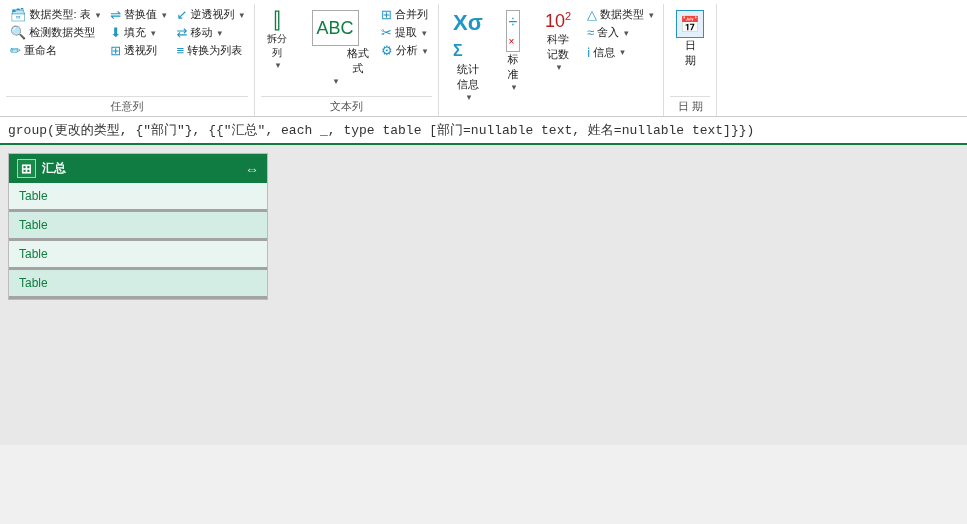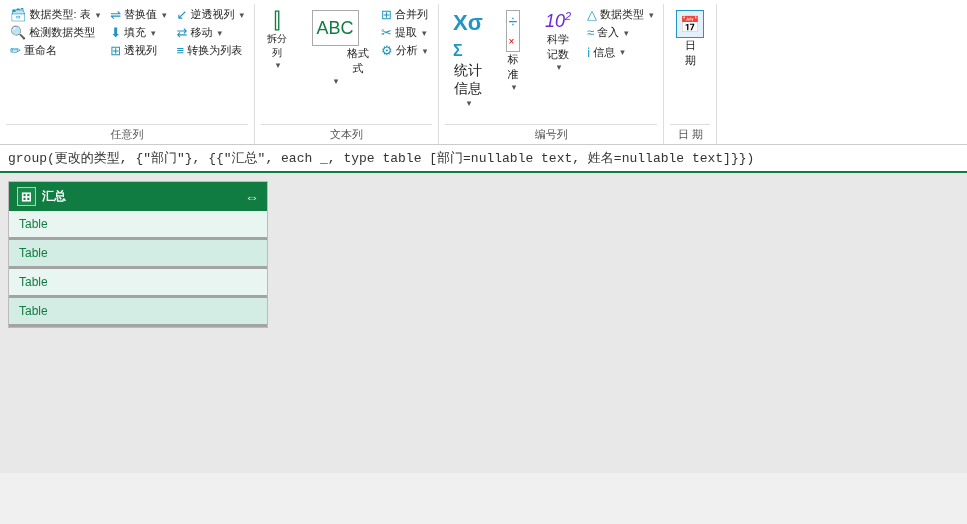--- a/index.html
+++ b/index.html
@@ -26,21 +26,21 @@
       border-right: 1px solid #ddd;
       padding: 2px 6px 0 6px;
       min-width: 60px;
     }
 
     .ribbon-group-title {
       font-size: 11px;
       color: #555;
       text-align: center;
       border-top: 1px solid #ddd;
-      margin-top: 12px;
+      margin-top: 6px;
       padding: 2px 0;
     }
 
     .ribbon-group-content {
       display: flex;
       flex-direction: row;
       align-items: flex-start;
       gap: 2px;
       flex: 1;
     }
@@ -235,30 +235,30 @@
           </div>
         </div>
       </div>
       <div class="ribbon-group-title">文本列</div>
     </div>
 
     <div class="ribbon-group">
       <div class="ribbon-group-content">
         <div class="ribbon-btn-large" style="min-width:46px;">
           <span style="font-size:22px; color:#2196c4; font-weight:bold;">Χσ<br><span style="font-size:16px;">Σ</span></span>
-          <span style="font-size:14px; text-align:center;">统计<br>信息</span>
+          <span style="font-size:11px; text-align:center;">统计<br>信息</span>
           <span class="dropdown-arrow">▾</span>
         </div>
         <div class="ribbon-btn-large" style="min-width:40px;">
           <span style="font-size:16px; color:#2196c4; border:1px solid #aaa; padding:2px;">÷<br><span style="font-size:10px; color:#c00;">×</span></span>
           <span style="font-size:11px; text-align:center;">标<br>准</span>
           <span class="dropdown-arrow">▾</span>
         </div>
         <div class="ribbon-btn-large" style="min-width:46px;">
-          <span style="font-size:18px; color:#6d28d9;font-style:italic;">10<sup style="font-size:11px;">2</sup></span>
+          <span style="font-size:18px; color:#b91c1c;">10<sup style="font-size:11px;">2</sup></span>
           <span style="font-size:11px; text-align:center;">科学<br>记数</span>
           <span class="dropdown-arrow">▾</span>
         </div>
         <div class="ribbon-col">
           <div class="ribbon-btn-small">
             <span class="icon-small">△</span>
             <span>数据类型</span>
             <span class="dropdown-arrow">▾</span>
           </div>
           <div class="ribbon-btn-small">
@@ -266,21 +266,20 @@
             <span>舍入</span>
             <span class="dropdown-arrow">▾</span>
           </div>
           <div class="ribbon-btn-small">
             <span class="icon-small">ℹ</span>
             <span>信息</span>
             <span class="dropdown-arrow">▾</span>
           </div>
         </div>
       </div>
-      <div class="ribbon-group-title">编号列</div>
     </div>
 
     <div class="ribbon-group" style="min-width:50px;">
       <div class="ribbon-group-content">
         <div class="ribbon-btn-large">
           <span style="display:inline-block;width:28px;height:28px;background:#e3f0fb;border:1px solid #2196c4;font-size:16px;line-height:28px;text-align:center;color:#2196c4;">📅</span>
           <span style="font-size:11px;">日<br>期</span>
         </div>
       </div>
       <div class="ribbon-group-title">日

